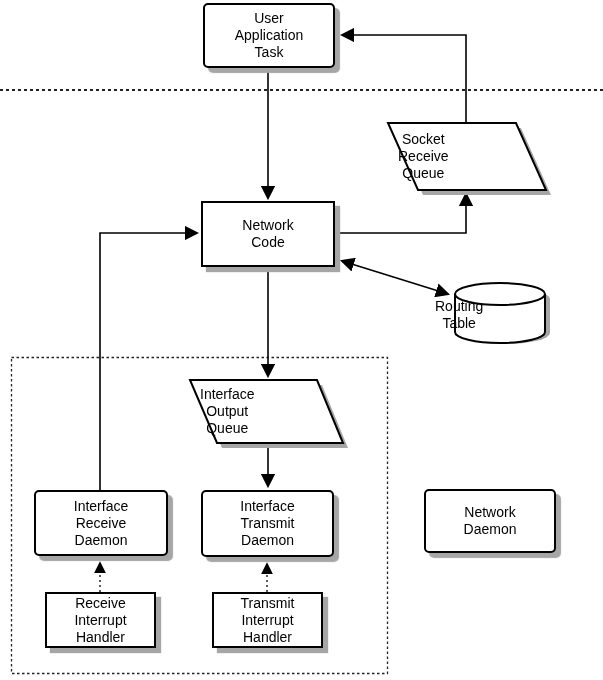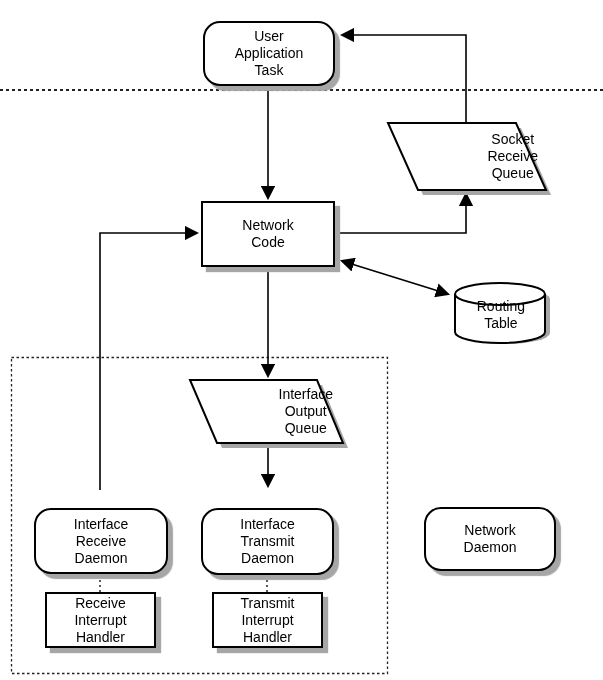--- a/index.html
+++ b/index.html
@@ -26,41 +26,40 @@
     position: absolute;
     box-sizing: border-box;
     background: #ffffff;
     border: 2px solid #000000;
     display: flex;
     align-items: center;
     justify-content: center;
     z-index: 1;
   }
   .rounded {
-    border-radius: 17px;
+    border-radius: 5px;
     border-width: 2.5px;
     box-shadow: 5px 5px 1px #a6a6a6;
-    margin-top: 18px;
   }
   .rect {
     border-radius: 0;
     box-shadow: 5px 5px 1px #a6a6a6;
   }
   .label {
     white-space: pre-line;
     text-align: center;
     font-size: 14px;
     line-height: 17px;
     color: #000000;
   }
   .overlay-label {
     position: absolute;
     display: flex;
     align-items: center;
-    justify-content: flex-end;
+    justify-content: flex-start;
     z-index: 2;
     pointer-events: none;
   }
 </style>
 </head>
 <body>
 
 <div id="canvas">
 
   <svg id="wires" viewBox="0 0 603 680" xmlns="http://www.w3.org/2000/svg">

